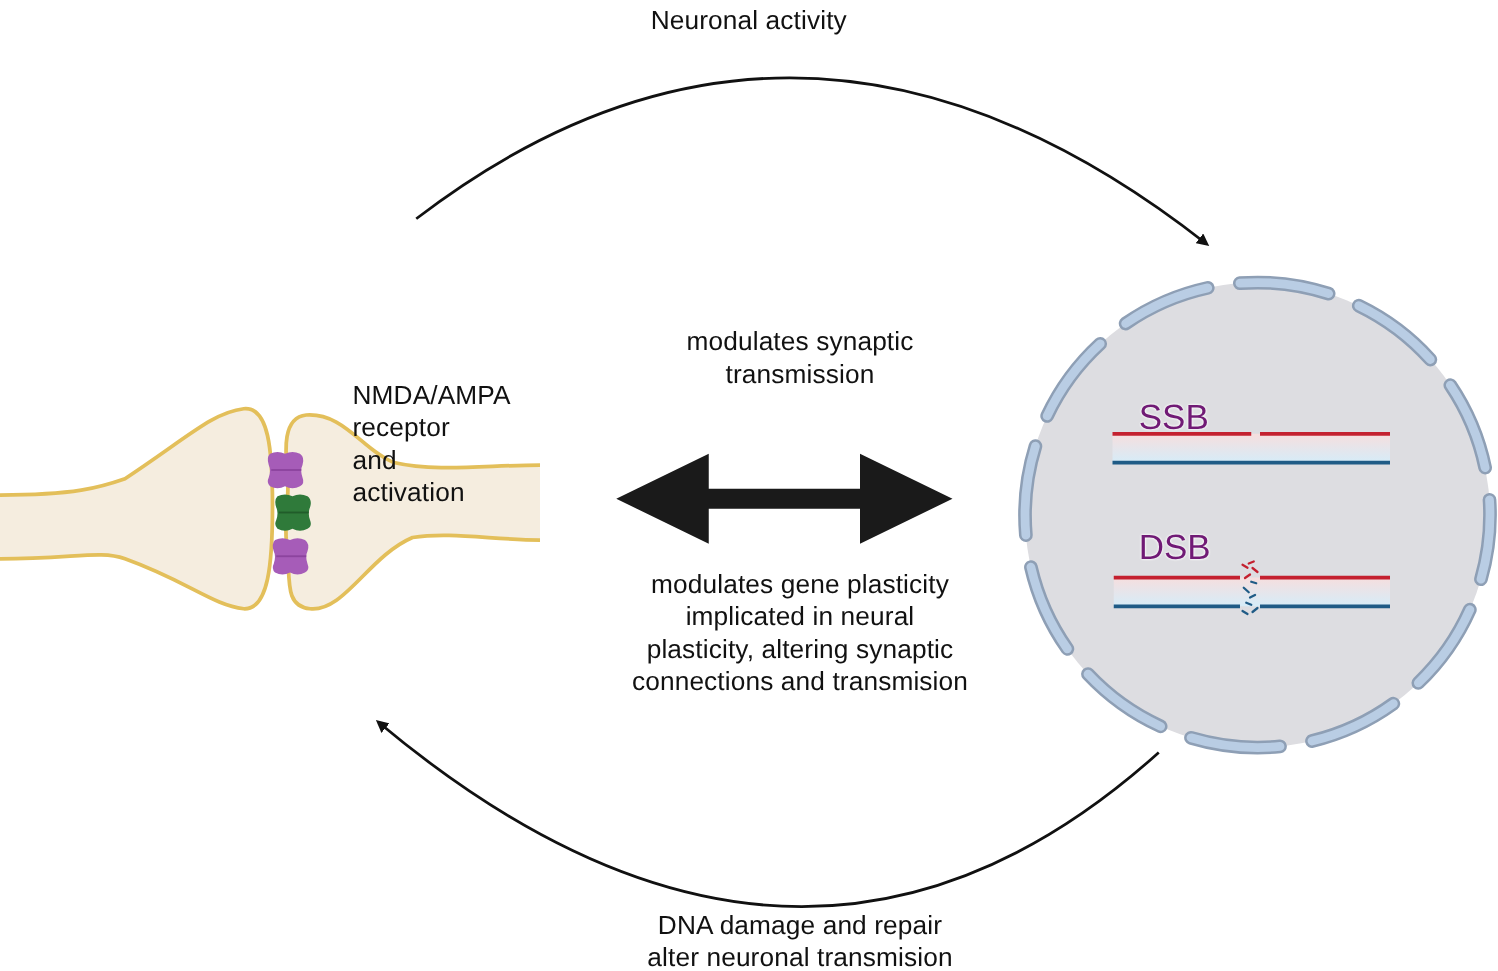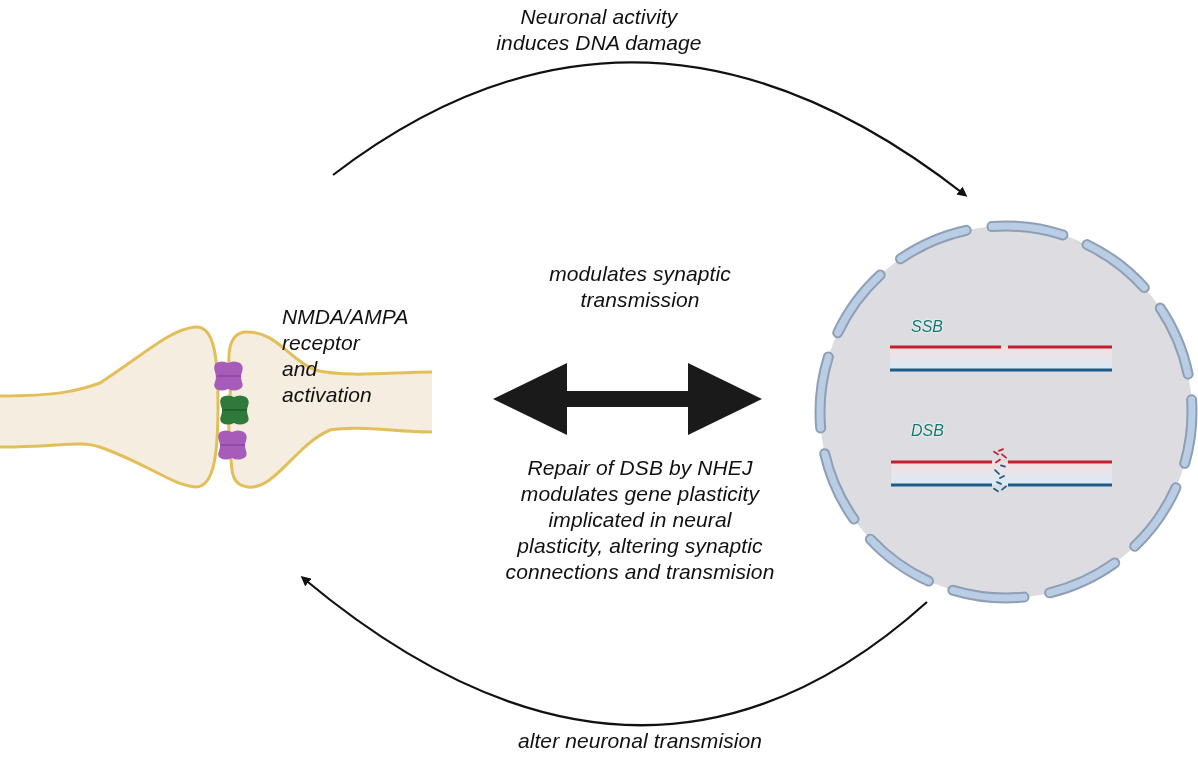--- a/index.html
+++ b/index.html
@@ -13,21 +13,20 @@
       position: relative;
       overflow: hidden;
       font-family: "Liberation Sans", "DejaVu Sans", sans-serif;
       color: #111111;
     }
     #stage {
       position: absolute;
       left: 0; top: 0;
       width: 1198px;
       height: 652px;
-      font-style: italic;
     }
     .label {
       position: absolute;
       font-size: 21px;
       line-height: 26px;
       text-align: center;
       color: #111111;
       letter-spacing: 0.1px;
     }
     .label span { display: block; white-space: nowrap; }
@@ -35,22 +34,22 @@
     #bottom-label { left: 470px; top: 728px; width: 340px; }
     #ssb-repair-label { left: 480px; top: 261px; width: 320px; }
     #dsb-repair-label { left: 460px; top: 455px; width: 360px; }
     #receptor-label {
       left: 282px; top: 304px; width: 170px;
       text-align: left;
       line-height: 26px;
     }
     .dna-label {
       position: absolute;
-      font-size: 16px;
-      color: #0f766e;
+      font-size: 28px;
+      color: #701a75;
       text-shadow: 0 0 2px #ffffff, 0 0 2px #ffffff;
     }
     #ssb-label { left: 911px; top: 318px; }
     #dsb-label { left: 911px; top: 422px; }
   </style>
 </head>
 <body>
 
 <div id="stage">
   <svg width="1198" height="777" viewBox="0 0 1198 777" style="position:absolute;left:0;top:0;">
@@ -194,42 +193,41 @@
         <line x1="995" y1="470.2" x2="999" y2="473.8" stroke="#1f5b86" stroke-width="1.8" stroke-linecap="round"></line>
         <line x1="1000" y1="478" x2="1004" y2="476" stroke="#1f5b86" stroke-width="1.8" stroke-linecap="round"></line>
         <line x1="997" y1="482.2" x2="1001" y2="483.8" stroke="#1f5b86" stroke-width="1.8" stroke-linecap="round"></line>
         <line x1="1002" y1="489.6" x2="1006" y2="486.4" stroke="#1f5b86" stroke-width="1.8" stroke-linecap="round"></line>
         <line x1="994" y1="488.8" x2="998" y2="491.2" stroke="#1f5b86" stroke-width="1.8" stroke-linecap="round"></line>
       </g>
   </svg>
 
   <div class="label" id="top-label">
     <span>Neuronal activity</span>
-    <span>induces DNA damage</span>
   </div>
 
   <div class="label" id="ssb-repair-label">
     <span>modulates synaptic</span>
     <span>transmission</span>
   </div>
 
   <div class="label" id="dsb-repair-label">
-    <span>Repair of DSB by NHEJ</span>
     <span>modulates gene plasticity</span>
     <span>implicated in neural</span>
     <span>plasticity, altering synaptic</span>
     <span>connections and transmision</span>
   </div>
 
   <div class="label" id="receptor-label">
     <span>NMDA/AMPA</span>
     <span>receptor</span>
     <span>and</span>
     <span>activation</span>
   </div>
 
   <div class="label" id="bottom-label">
+    <span>DNA damage and repair</span>
     <span>alter neuronal transmision</span>
   </div>
 
   <div class="dna-label" id="ssb-label">SSB</div>
   <div class="dna-label" id="dsb-label">DSB</div>
 </div>
 
 </body></html>

